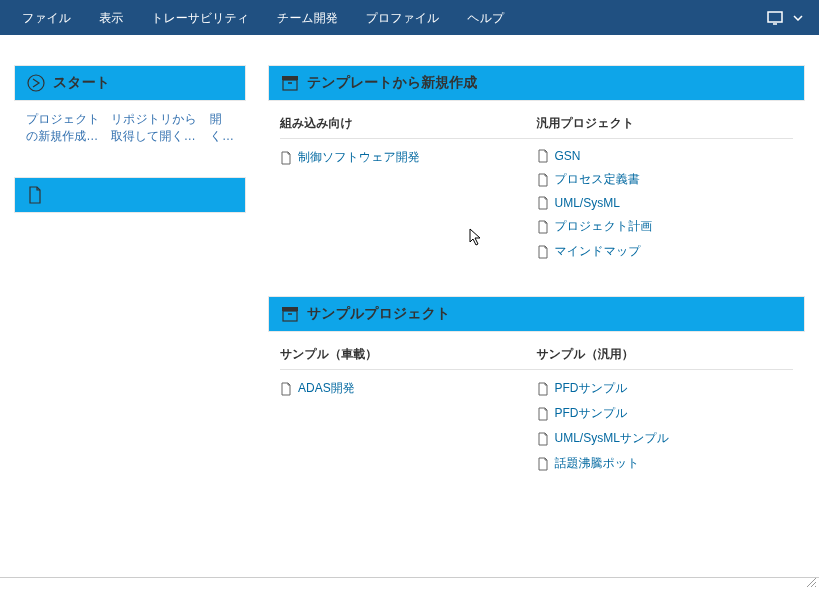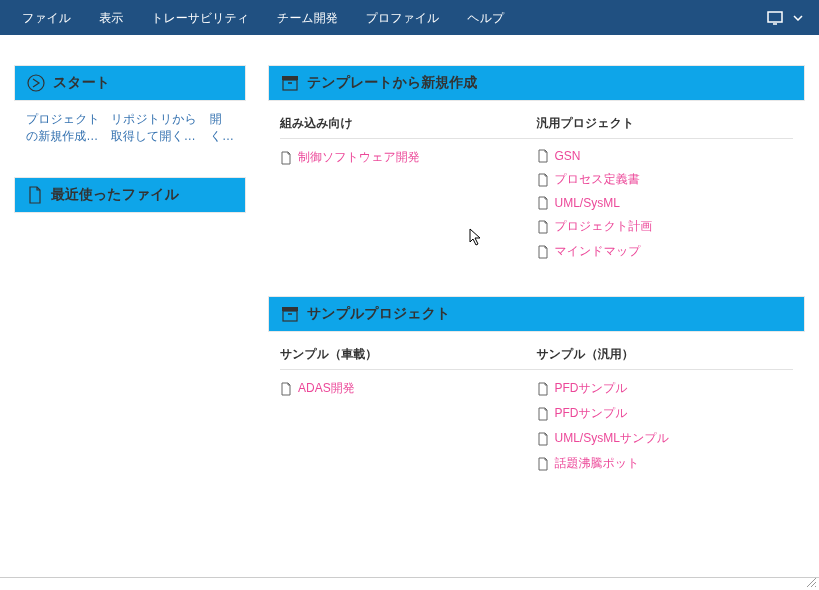--- a/index.html
+++ b/index.html
@@ -100,21 +100,21 @@
     }
     .tmpl-list {
       display: flex;
       flex-direction: column;
       gap: 8px;
     }
     .tmpl-item {
       display: flex;
       align-items: center;
       gap: 6px;
-      color: #ec4899;
+      color: #0369a1;
       font-size: 12px;
       cursor: pointer;
     }
     .doc-icon {
       width: 12px;
       height: 14px;
       flex-shrink: 0;
     }
     .cursor {
       position: absolute;
@@ -176,21 +176,20 @@
         <span class="link-item">開く…</span>
       </div>
     </div>
 
     <div class="panel">
       <div class="panel-header">
         <svg width="16" height="18" viewBox="0 0 16 18">
           <path d="M3 1 L10 1 L13 4 L13 17 L3 17 Z" fill="none" stroke="#333" stroke-width="1.2"></path>
           <path d="M10 1 L10 4 L13 4" fill="none" stroke="#333" stroke-width="1.2"></path>
         </svg>
-        <span>最近使ったファイル</span>
       </div>
     </div>
   </div>
 
   <div class="right-col">
 
     <div class="panel">
       <div class="panel-header">
         <svg width="18" height="16" viewBox="0 0 18 16">
           <rect x="1" y="1" width="16" height="4" fill="#333"></rect>

